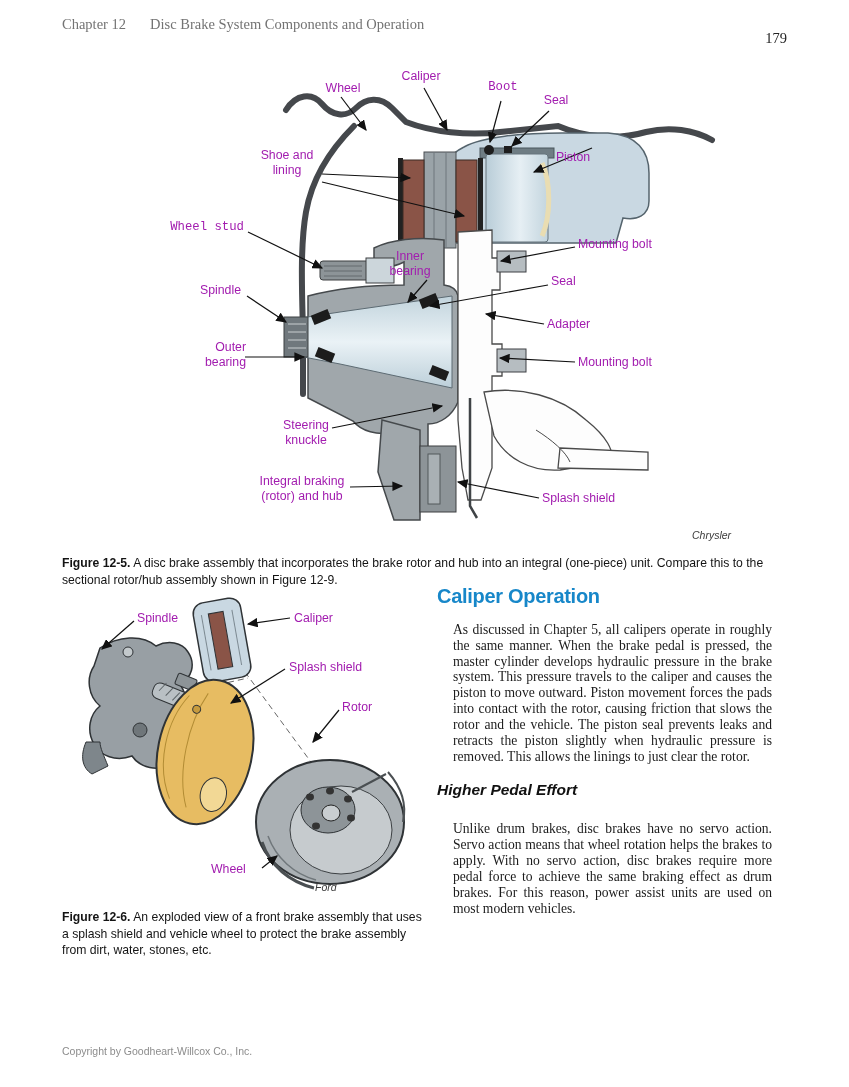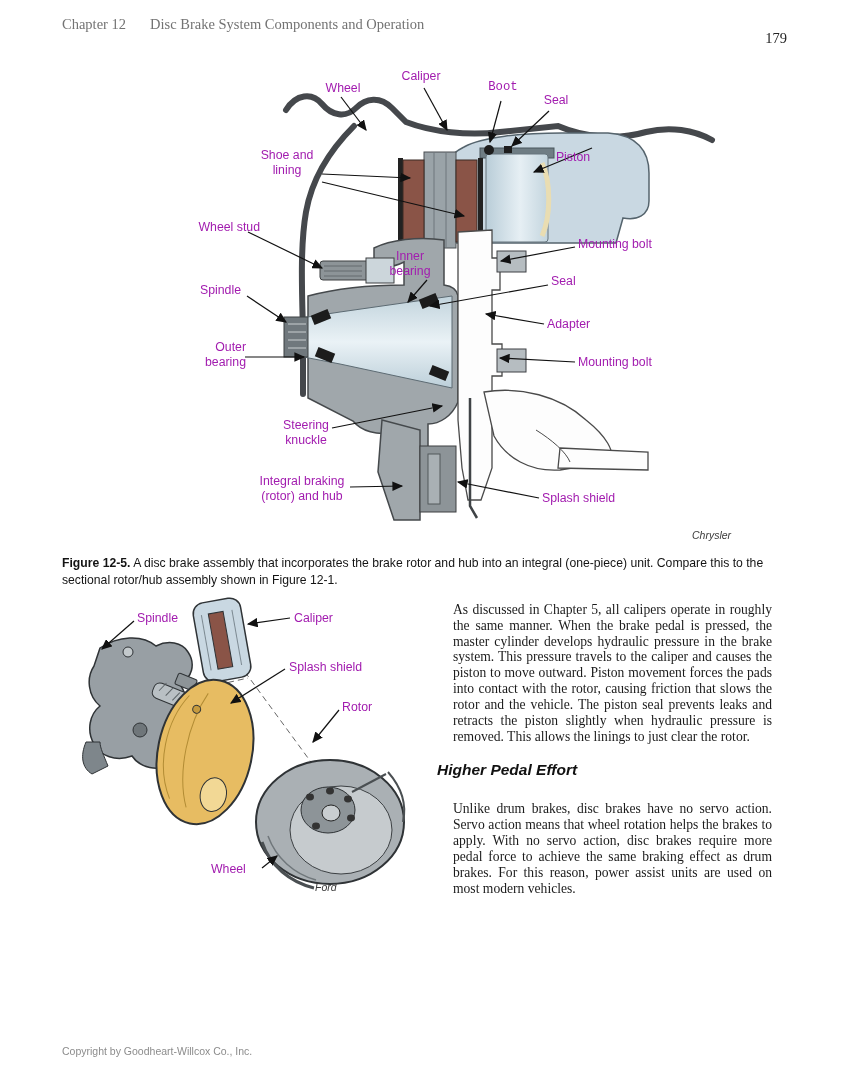--- a/index.html
+++ b/index.html
@@ -202,49 +202,54 @@
     </g>
   </svg>
 
   <div class="lbl c" style="left:318px;top:81px;width:50px;">Wheel</div>
   <div class="lbl c" style="left:391px;top:69px;width:60px;">Caliper</div>
   <div class="lbl c" style="left:483px;top:80px;width:40px;font-family:Liberation Mono, monospace;">Boot</div>
   <div class="lbl c" style="left:536px;top:93px;width:40px;">Seal</div>
   <div class="lbl c" style="left:548px;top:133px;width:50px;margin-top:17px;">Piston</div>
   <div class="lbl c" style="left:247px;top:148px;width:80px;">Shoe and
 lining</div>
-  <div class="lbl r" style="left:170px;top:220px;width:90px;">Wheel stud</div>
+  <div class="lbl r" style="left:154px;top:220px;width:90px;font-family:Liberation Mono, monospace;">Wheel stud</div>
   <div class="lbl c" style="left:380px;top:249px;width:60px;">Inner
 bearing</div>
   <div class="lbl" style="left:578px;top:237px;">Mounting bolt</div>
   <div class="lbl" style="left:551px;top:274px;">Seal</div>
   <div class="lbl r" style="left:181px;top:283px;width:60px;">Spindle</div>
   <div class="lbl" style="left:547px;top:317px;">Adapter</div>
   <div class="lbl c" style="left:186px;top:340px;width:60px;text-align:right;">Outer
 bearing</div>
   <div class="lbl" style="left:578px;top:355px;">Mounting bolt</div>
   <div class="lbl c" style="left:276px;top:418px;width:60px;">Steering
 knuckle</div>
   <div class="lbl c" style="left:252px;top:474px;width:100px;">Integral braking
 (rotor) and hub</div>
   <div class="lbl" style="left:542px;top:491px;">Splash shield</div>
   <div class="attr" style="left:692px;top:529px;width:100px;">Chrysler</div>
   <p class="caption" style="left:62px;top:543px;width:742px;">
     <b>Figure 12-5.</b>
-    <span>A disc brake assembly that incorporates the brake rotor and hub into an integral (one-piece) unit. Compare this to the sectional rotor/hub assembly shown in Figure 12-1.</span>
+    <span>A disc brake assembly that incorporates the brake rotor and hub into an integral (one-piece) unit. Compare this to the sectional rotor/hub assembly shown in Figure 12-9.</span>
   </p>
 
   <div class="lbl" style="left:137px;top:611px;">Spindle</div>
   <div class="lbl" style="left:294px;top:611px;">Caliper</div>
   <div class="lbl" style="left:289px;top:660px;">Splash shield</div>
   <div class="lbl" style="left:342px;top:700px;">Rotor</div>
   <div class="lbl" style="left:211px;top:862px;">Wheel</div>
   <div class="attr" style="left:315px;top:881px;width:100px;">Ford</div>
+  <p class="caption" style="left:62px;top:897px;width:362px;">
+    <b>Figure 12-6.</b>
+    <span>An exploded view of a front brake assembly that uses a splash shield and vehicle wheel to protect the brake assembly from dirt, water, stones, etc.</span>
+  </p>
 
   <div class="article">
+    <h2 class="section-h">Caliper Operation</h2>
     <p class="body-text">As discussed in Chapter 5, all calipers operate in roughly the same manner. When the brake pedal is pressed, the master cylinder develops hydraulic pressure in the brake system. This pressure travels to the caliper and causes the piston to move outward. Piston movement forces the pads into contact with the rotor, causing friction that slows the rotor and the vehicle. The piston seal prevents leaks and retracts the piston slightly when hydraulic pressure is removed. This allows the linings to just clear the rotor.</p>
     <h3 class="sub-h">Higher Pedal Effort</h3>
     <p class="body-text">Unlike drum brakes, disc brakes have no servo action. Servo action means that wheel rotation helps the brakes to apply. With no servo action, disc brakes require more pedal force to achieve the same braking effect as drum brakes. For this reason, power assist units are used on most modern vehicles.</p>
   </div>
 
   <div class="ftr">Copyright by Goodheart-Willcox Co., Inc.</div>
 
 </div>
 
 </body></html>

